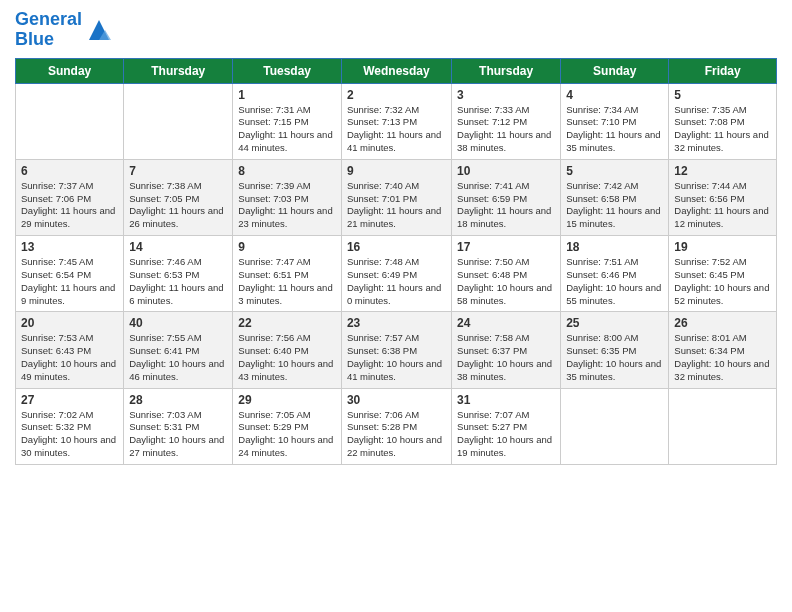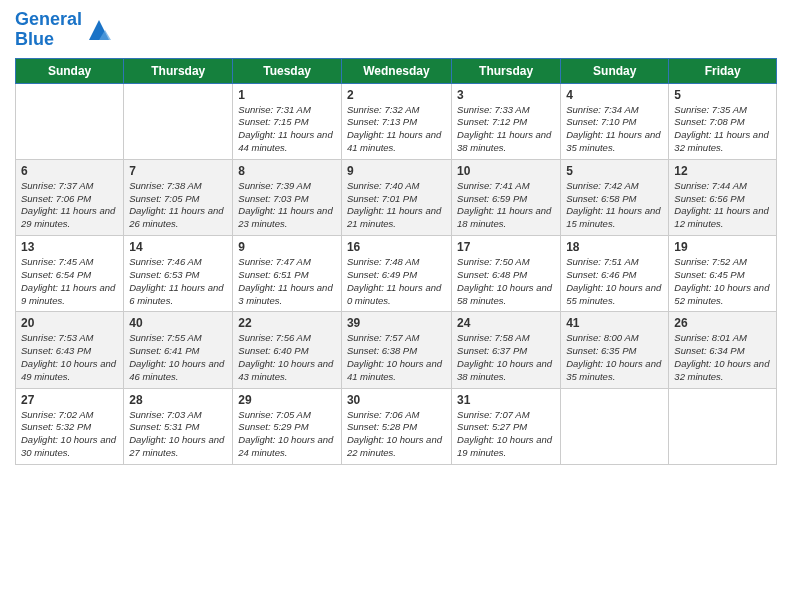--- a/index.html
+++ b/index.html
@@ -80,21 +80,20 @@
     .day-number {
       font-size: 12px;
       font-weight: bold;
       color: #333;
       margin-bottom: 2px;
     }
     .day-info {
       font-size: 9.5px;
       color: #333;
       line-height: 1.35;
-      font-style: italic;
     }
     .empty-cell {
       background: #fff !important;
     }
   </style>
 </head>
 <body>
 
 <div class="page">
   <div class="header">
@@ -220,29 +219,29 @@
           </td>
           <td>
             <div class="day-number">40</div>
             <div class="day-info">Sunrise: 7:55 AM<br>Sunset: 6:41 PM<br>Daylight: 10 hours and 46 minutes.</div>
           </td>
           <td>
             <div class="day-number">22</div>
             <div class="day-info">Sunrise: 7:56 AM<br>Sunset: 6:40 PM<br>Daylight: 10 hours and 43 minutes.</div>
           </td>
           <td>
-            <div class="day-number">39</div>
+            <div class="day-number">23</div>
             <div class="day-info">Sunrise: 7:57 AM<br>Sunset: 6:38 PM<br>Daylight: 10 hours and 41 minutes.</div>
           </td>
           <td>
             <div class="day-number">24</div>
             <div class="day-info">Sunrise: 7:58 AM<br>Sunset: 6:37 PM<br>Daylight: 10 hours and 38 minutes.</div>
           </td>
           <td>
-            <div class="day-number">41</div>
+            <div class="day-number">25</div>
             <div class="day-info">Sunrise: 8:00 AM<br>Sunset: 6:35 PM<br>Daylight: 10 hours and 35 minutes.</div>
           </td>
           <td>
             <div class="day-number">26</div>
             <div class="day-info">Sunrise: 8:01 AM<br>Sunset: 6:34 PM<br>Daylight: 10 hours and 32 minutes.</div>
           </td>
         </tr>
         <tr>
           <td>
             <div class="day-number">27</div>

